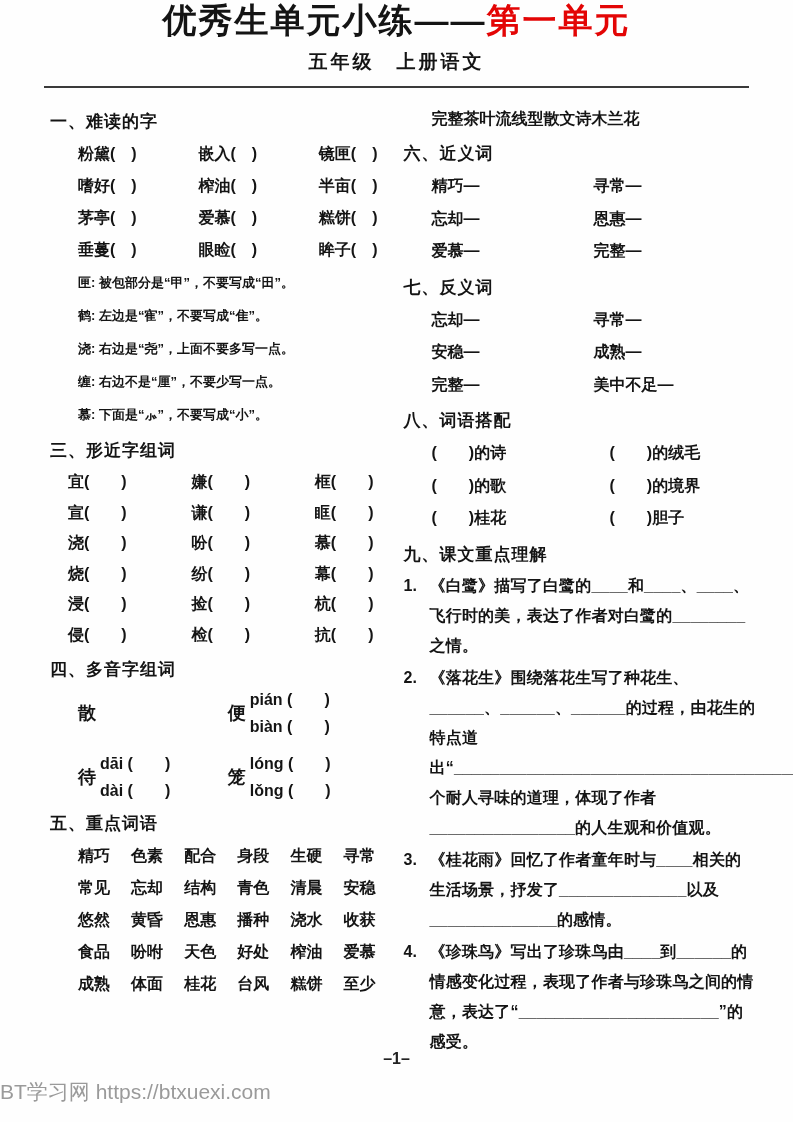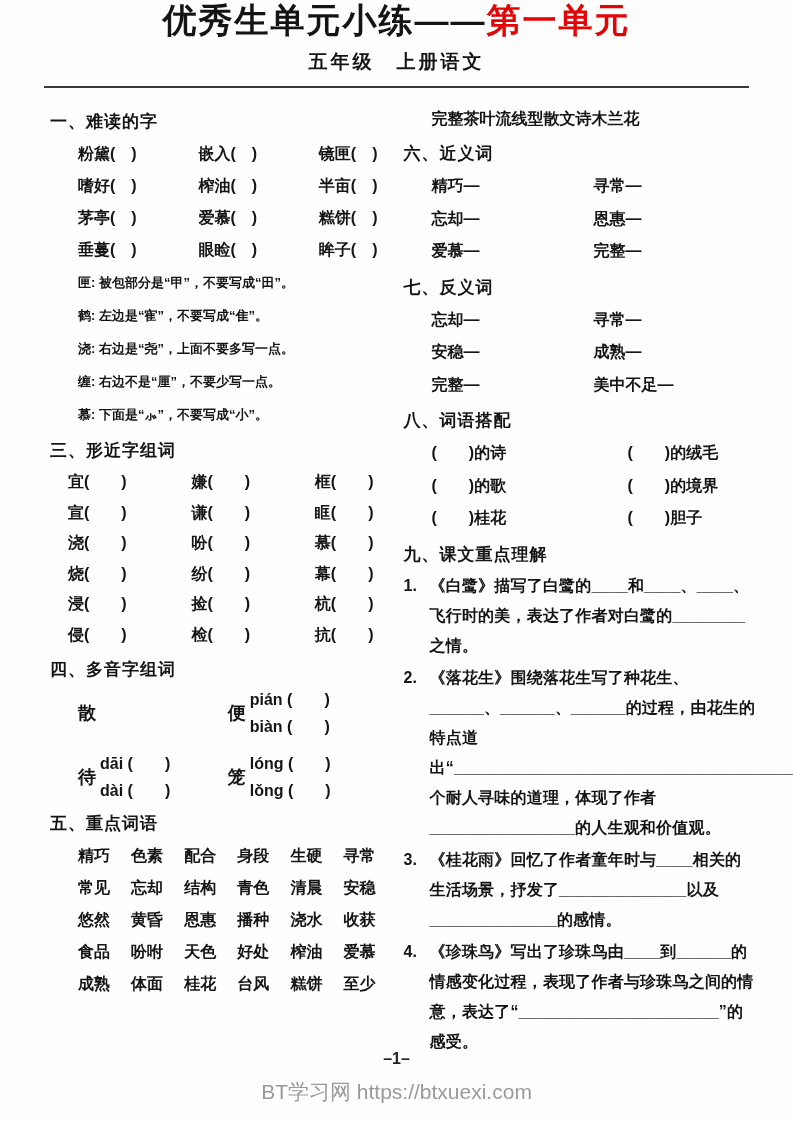--- a/index.html
+++ b/index.html
@@ -35,30 +35,30 @@
   .s4-group{display:flex;align-items:center;width:50%;box-sizing:border-box;}
   .s4-char{font-size:18px;font-weight:900;margin-right:4px;}
   .s4-lines{line-height:27px;font-weight:600;}
   
   .s5-row{display:flex;justify-content:space-between;line-height:32px;font-weight:800;}
   
   .cont-row{display:flex;justify-content:flex-start;line-height:30px;
     font-weight:800;padding-left:28px;padding-right:6px;margin-top:2px;}
   .pair-row{display:flex;line-height:32.5px;font-weight:700;}
   .pair-row .c1{width:162px;}
-  .match-row{display:flex;line-height:32.5px;font-weight:700;gap:18px;}
+  .match-row{display:flex;line-height:32.5px;font-weight:700;}
   .match-row .c1{width:178px;}
   
   .q{position:relative;padding-left:26px;line-height:30px;font-weight:700;
     margin-bottom:2px;letter-spacing:0.2px;}
   .q .num{position:absolute;left:0;top:0;font-weight:700;}
   
   .pageno{position:absolute;left:0;right:0;bottom:54px;text-align:center;
     font-size:16px;font-weight:800;color:#222;}
-  .sitemark{position:absolute;left:0;right:0;bottom:16px;text-align:center;
+  .sitemark{position:absolute;left:0;right:0;bottom:16px;text-align:left;
     font-size:21px;color:#9a9a9a;font-weight:400;}
 </style>
 </head>
 <body>
 
 <div class="page">
 
   <div class="header">
     <div class="title"><span>优秀生单元小练——</span><span class="red">第一单元</span></div>
     <div class="subtitle">五年级　上册语文</div>

